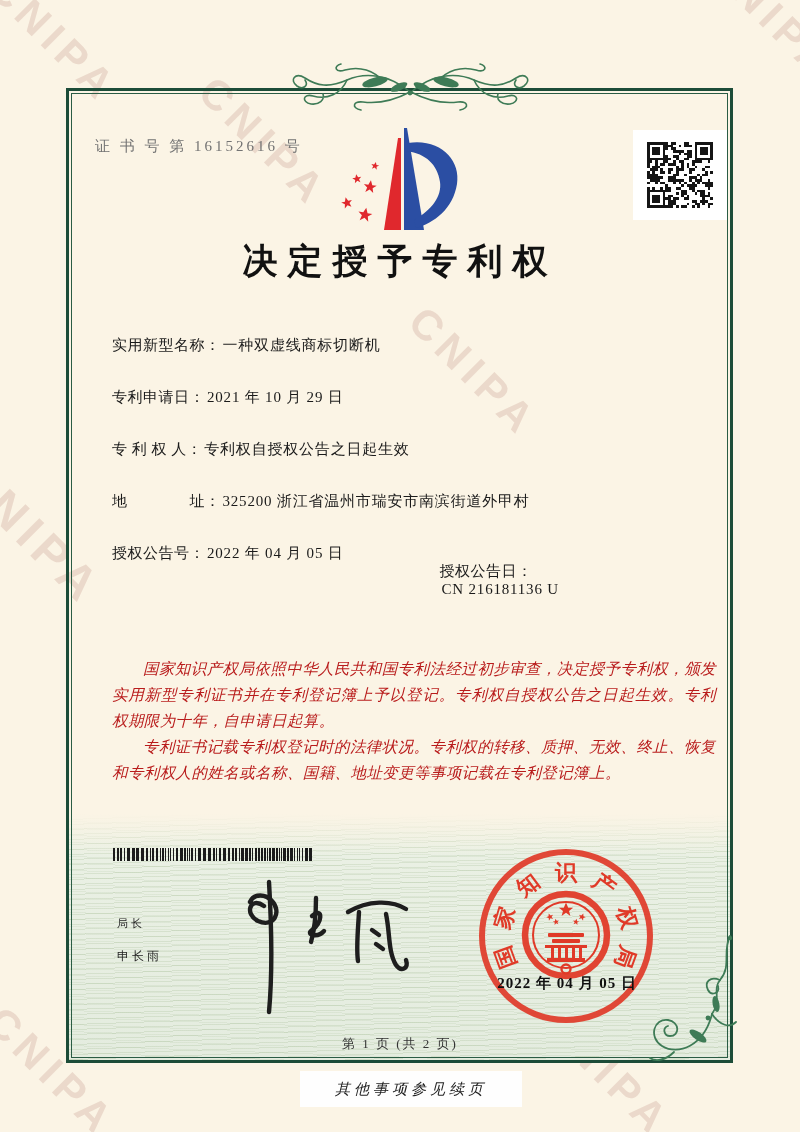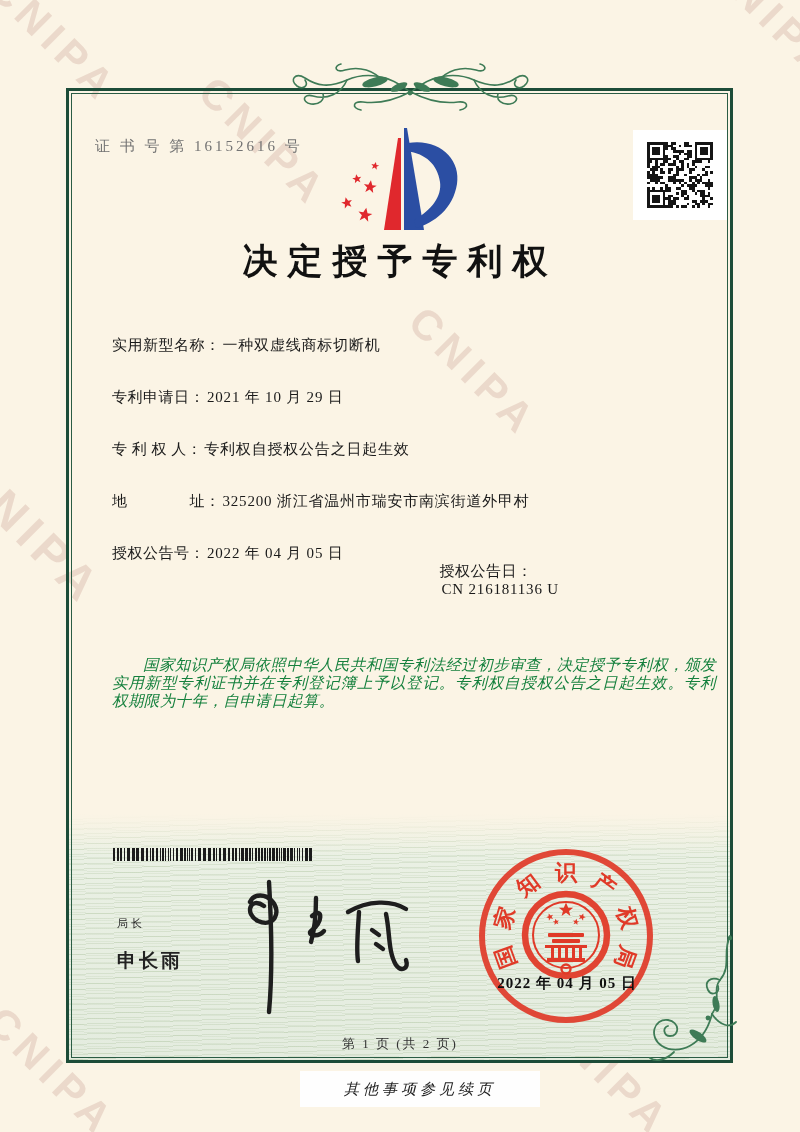--- a/index.html
+++ b/index.html
@@ -61,33 +61,33 @@
     position:absolute; left:112px; top:336px; width:610px; z-index:3;
     display:flex; flex-direction:column; gap:33px; font-size:15px;
   }
   .field-row { display:flex; align-items:baseline; white-space:pre; }
   .f-label { letter-spacing:0.5px; }
   .f-value { margin-left:2px; letter-spacing:0.8px; }
   .grant-pair { margin-left:66px; }
   
   .paras {
     position:absolute; left:112px; top:656px; width:604px; z-index:3;
-    font-size:15.5px; font-style:italic; line-height:18px;
-    text-align:justify; color:#15803d;
+    font-size:15.5px; font-style:italic; line-height:26px;
+    text-align:justify; color:#b91c1c;
   }
   .paras p { text-indent:2em; letter-spacing:0.4px; }
   
   .barcode { position:absolute; left:113px; top:848px; z-index:3; }
   .signer-title {
     position:absolute; left:117px; top:916px; z-index:3;
     font-family:"Liberation Sans", sans-serif; font-size:11px; letter-spacing:3px; color:#222;
   }
   .signer-name {
     position:absolute; left:117px; top:948px; z-index:3;
-    font-family:"Liberation Sans", sans-serif; font-size:19px; letter-spacing:3px; color:#222;font-weight:bold;
+    font-family:"Liberation Sans", sans-serif; font-size:12px; letter-spacing:3px; color:#222;
   }
   .signature { position:absolute; left:228px; top:876px; z-index:4; }
   
   .seal {
     position:absolute; left:479px; top:849px; width:174px; height:174px; z-index:3;
   }
   .seal-ring {
     position:absolute; inset:0; border:6px solid rgba(224,58,40,0.92);
     border-radius:50%;
   }
@@ -106,21 +106,21 @@
   .seal-date {
     position:absolute; left:18px; top:125px; width:140px; text-align:center;
     font-size:15px; font-weight:600; color:#101010; letter-spacing:1px;
     white-space:nowrap; z-index:5;
   }
   .page-info {
     position:absolute; left:0; top:1035px; width:800px; text-align:center;
     font-size:13px; letter-spacing:2px; color:#333; z-index:3;
   }
   .bottom-note-box {
-    position:absolute; left:300px; top:1071px; width:240px; height:36px;
+    position:absolute; left:300px; top:1071px; width:222px; height:36px;
     background:#fefefe; z-index:3; display:flex; align-items:center; justify-content:center;
   }
   .bottom-note-text {
     font-size:15px; font-style:italic; letter-spacing:4px; color:#222;
   }
 </style>
 </head>
 <body>
 
 <div class="page">
@@ -533,20 +533,21 @@
       <span class="f-value">2022 年 04 月 05 日</span>
       <span class="grant-pair">
         <span class="f-label">授权公告日：</span>
         <span class="f-value">CN 216181136 U</span>
       </span>
     </div>
   </div>
 
   <div class="paras">
     <p>国家知识产权局依照中华人民共和国专利法经过初步审查，决定授予专利权，颁发实用新型专利证书并在专利登记簿上予以登记。专利权自授权公告之日起生效。专利权期限为十年，自申请日起算。</p>
+    <p>专利证书记载专利权登记时的法律状况。专利权的转移、质押、无效、终止、恢复和专利权人的姓名或名称、国籍、地址变更等事项记载在专利登记簿上。</p>
   </div>
 
   <svg id="barcode" class="barcode" width="204" height="13" viewBox="0 0 204 13">
       <rect x="0" y="0" width="2" height="13" fill="#1b1b1b"></rect>
       <rect x="4" y="0" width="2" height="13" fill="#1b1b1b"></rect>
       <rect x="7" y="0" width="2" height="13" fill="#1b1b1b"></rect>
       <rect x="11" y="0" width="1" height="13" fill="#1b1b1b"></rect>
       <rect x="14" y="0" width="3" height="13" fill="#1b1b1b"></rect>
       <rect x="19" y="0" width="3" height="13" fill="#1b1b1b"></rect>
       <rect x="23" y="0" width="3" height="13" fill="#1b1b1b"></rect>

